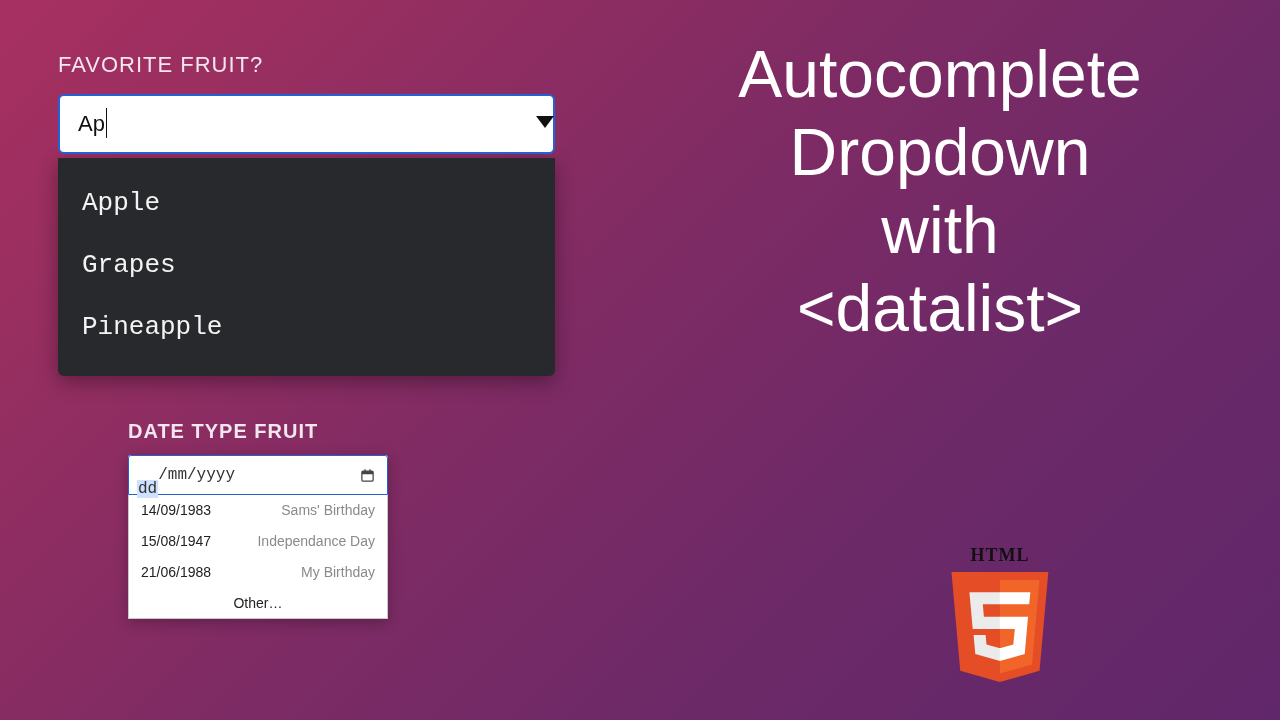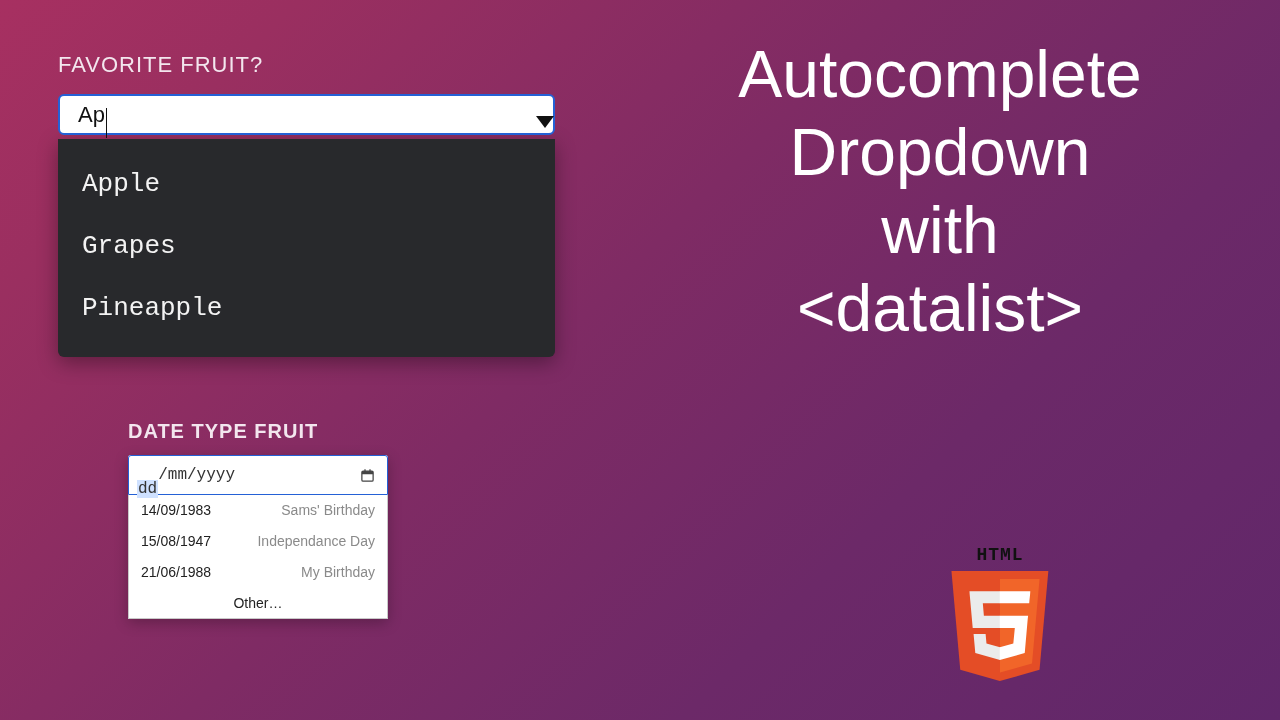--- a/index.html
+++ b/index.html
@@ -18,21 +18,21 @@
     letter-spacing: 1px;
     font-weight: 400;
     margin-bottom: 16px;
     color: #f3e6ee;
   }
 
   .fruit-box { position: relative; }
 
   .fruit-input {
     width: 497px;
-    height: 41px;
+    height: 60px;
     background: #ffffff;
     border: 2px solid #2461d6;
     border-radius: 6px;
     padding: 0 50px 0 18px;
     font-size: 22px;
     color: #111;
     font-family: Arial, sans-serif;
     outline: none;
   }
   .fruit-caret {
@@ -138,21 +138,21 @@
   }
 
   .html5 {
     position: absolute;
     right: 210px;
     top: 545px;
     text-align: center;
     width: 140px;
   }
   .html5-label {
-    font-family: Liberation Mono, monospace;
+    font-family: Liberation Serif, serif;
     font-weight: 900;
     font-size: 18px;
     letter-spacing: 1px;
     color: #111;
     margin-bottom: -2px;
   }
   .shield { width: 110px; height: 126px; margin: 0 auto; position: relative; }
 </style>
 </head>
 <body>

